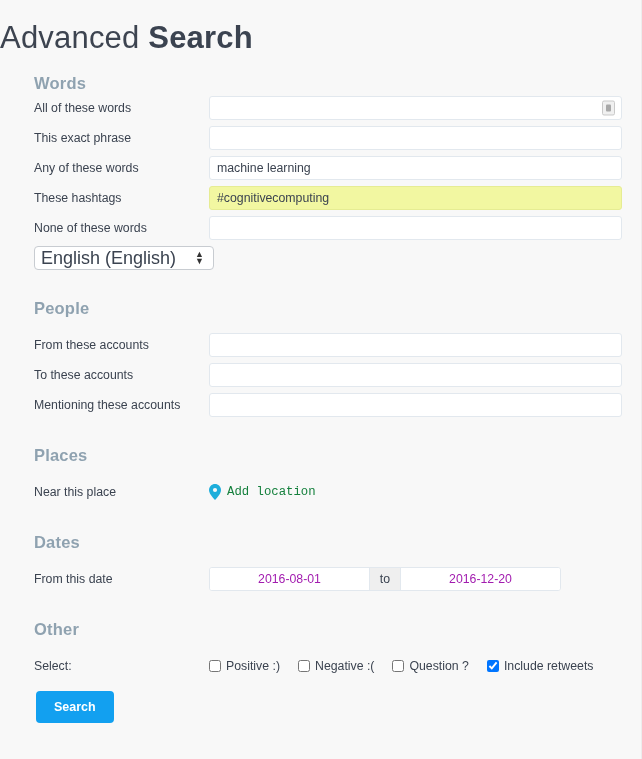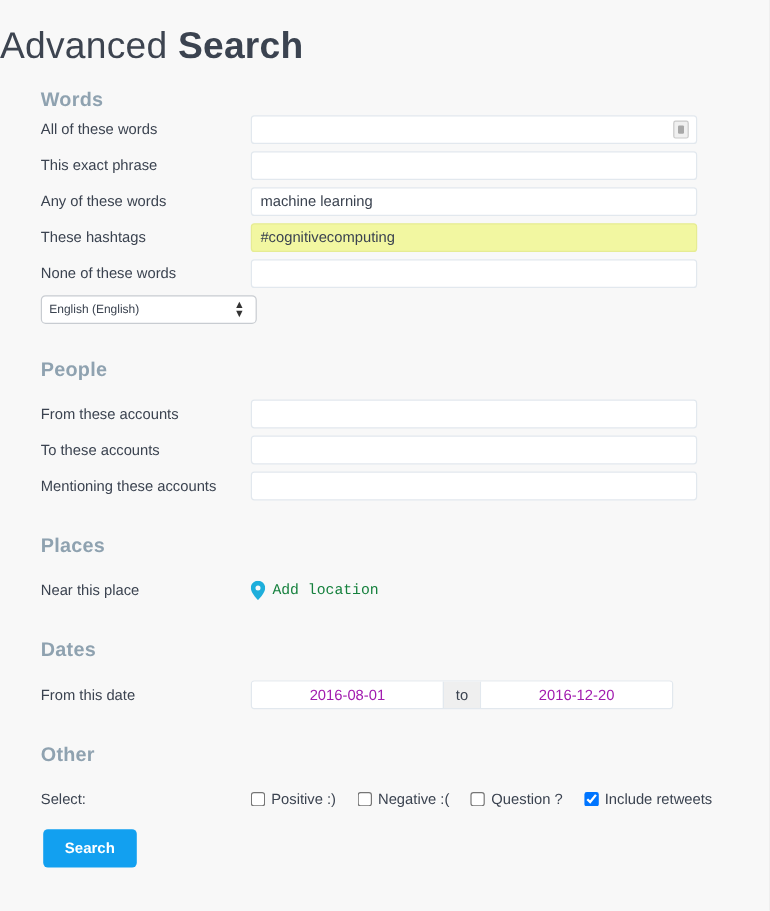--- a/index.html
+++ b/index.html
@@ -53,21 +53,21 @@
     width: 175px;
     flex: 0 0 175px;
     font-size: 12.3px;
     color: #3b4350;
     line-height: 1.2;
   }
 
   .field {
     box-sizing: border-box;
     height: 24px;
-    width: 372px;
+    width: 413px;
     border: 1px solid #e2e8ee;
     border-radius: 3px;
     background: #fff;
     font-family: "Liberation Sans", sans-serif;
     font-size: 12.3px;
     color: #3b4350;
     padding: 0 7px;
     outline: none;
   }
   .field.autofill {
@@ -99,21 +99,21 @@
   }
 
   select.lang {
     box-sizing: border-box;
     height: 24px;
     width: 180px;
     border: 1px solid #c8ccd1;
     border-radius: 4px;
     background: #fff;
     font-family: "Liberation Sans", sans-serif;
-    font-size: 10px;
+    font-size: 18px;
     color: #3b4350;
     padding: 0 6px;
     -webkit-appearance: none;
     appearance: none;
   }
   .select-wrap { position: relative; display: inline-block; }
   .select-arrows {
     position: absolute;
     right: 10px; top: 50%;
     transform: translateY(-50%);

